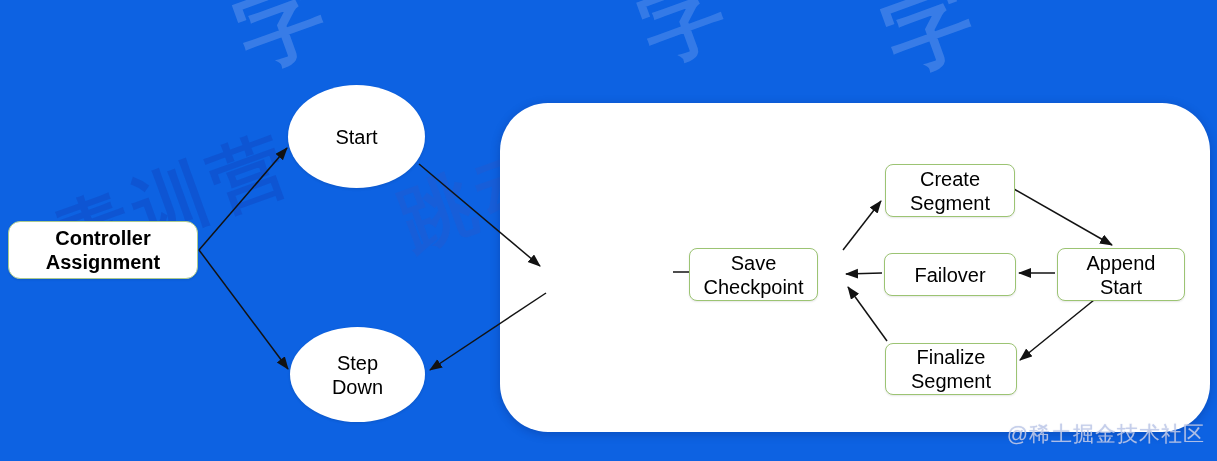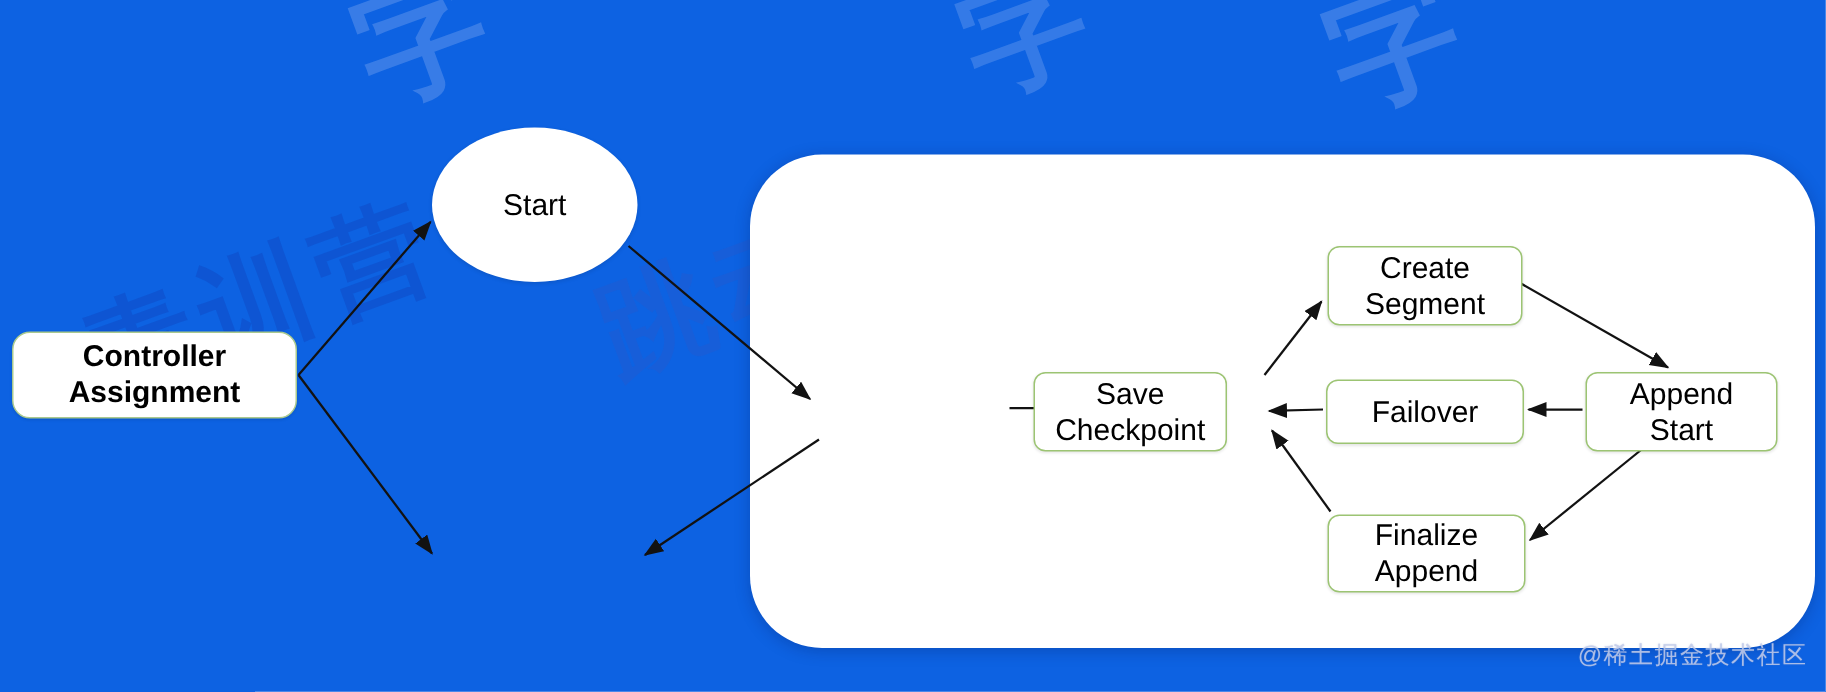--- a/index.html
+++ b/index.html
@@ -41,21 +41,21 @@
     box-shadow:0 1px 2px rgba(0,0,0,0.10);
   }
   .rect.big{border-radius:12px;border-color:#a9c98e;font-weight:bold;}
   .ellipse{
     background:var(--node-fill);
     border-radius:50%;
     box-shadow:0 1px 3px rgba(0,0,0,0.12);
   }
   #credit{
     position:absolute;z-index:6;right:12px;bottom:13px;
-    font-size:16px;letter-spacing:1px;
+    font-size:21px;letter-spacing:1px;
     color:rgba(196,206,235,0.82);
     text-shadow:0 0 1px rgba(120,140,200,0.5);
     pointer-events:none;user-select:none;
   }
 </style>
 </head>
 <body>
 
 <div id="stage">
 
@@ -92,20 +92,24 @@
 
   <div class="node rect big" style="left:8px;top:221px;width:188px;height:56px">
     <span class="node-label">Controller
 Assignment</span>
   </div>
 
   <div class="node ellipse" style="left:288px;top:85px;width:137px;height:103px">
     <span class="node-label">Start</span>
   </div>
 
+  <div class="node ellipse" style="left:290px;top:327px;width:135px;height:95px">
+    <span class="node-label">Step
+Down</span>
+  </div>
 
 
   <div class="node rect" style="left:689px;top:248px;width:127px;height:51px">
     <span class="node-label">Save
 Checkpoint</span>
   </div>
 
   <div class="node rect" style="left:885px;top:164px;width:128px;height:51px">
     <span class="node-label">Create
 Segment</span>
@@ -115,18 +119,18 @@
     <span class="node-label">Failover</span>
   </div>
 
   <div class="node rect" style="left:1057px;top:248px;width:126px;height:51px">
     <span class="node-label">Append
 Start</span>
   </div>
 
   <div class="node rect" style="left:885px;top:343px;width:130px;height:50px">
     <span class="node-label">Finalize
-Append</span>
+Segment</span>
   </div>
 
   <div id="credit">@稀土掘金技术社区</div>
 
 </div>
 
 </body></html>

